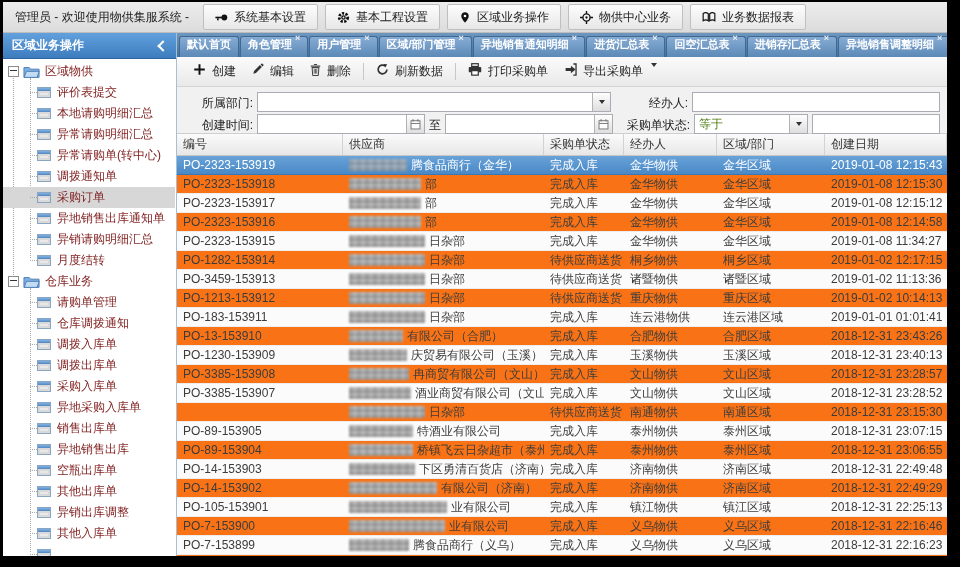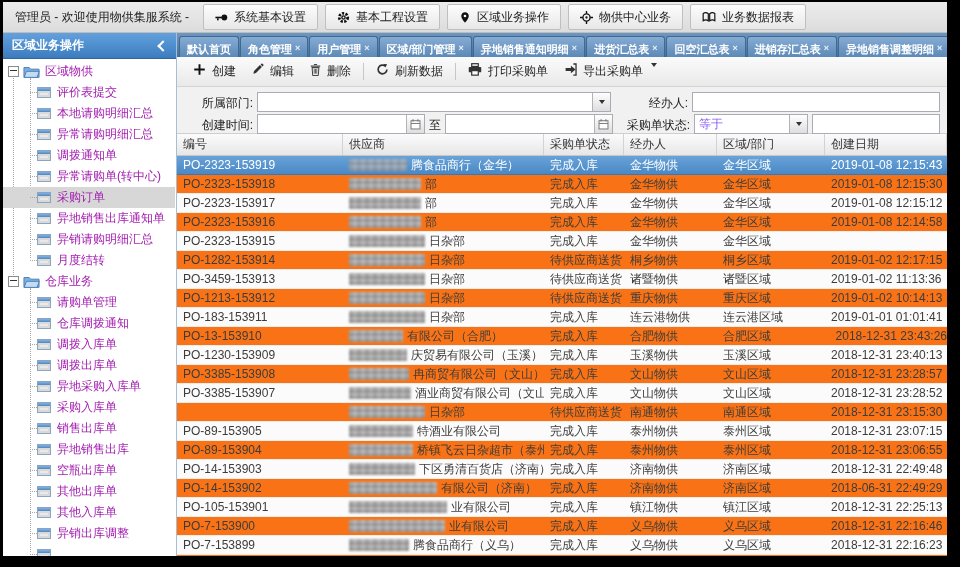--- a/index.html
+++ b/index.html
@@ -32,47 +32,47 @@
   .trow.item{padding-left:34px}
   .trow.item::before{content:"";position:absolute;left:27px;top:10px;width:7px;border-top:1px dotted #a9a9a9}
   .trow.item.selected{background:#d7d7d7}
   .exp{width:9px;height:9px;border:1px solid #8c8c8c;background:#fff;position:relative;margin-right:4px;flex:none}
   .exp::after{content:"";position:absolute;left:1px;right:1px;top:3px;border-top:1px solid #333}
   .ficon{flex:none;margin-right:5px;line-height:0}
   .win-icon{flex:none;width:14px;height:11px;border:1px solid #89a5c2;background:#d9d9d9;box-sizing:border-box;
             margin-right:6px;position:relative}
   .win-icon::before{content:"";position:absolute;left:0;right:0;top:0;height:3px;background:linear-gradient(#83b3e4,#4f86c0)}
   .win-icon::after{content:"";position:absolute;left:2px;right:2px;top:5px;bottom:2px;background:#c3c3c3;border:1px solid #e9e9e9}
-  .tlabel{color:#a21caf}
+  .tlabel{color:#7f1d1d}
 
   
   .main{position:absolute;left:174px;top:31px;right:0;bottom:0}
   .tabbar{position:absolute;left:0;right:0;top:0;height:24px;background:linear-gradient(#6e97c0,#41719e);
           display:flex;align-items:flex-end;padding-left:2px;overflow:hidden}
-  .tab{flex:none;height:21px;box-sizing:border-box;display:flex;align-items:flex-end;padding:0 7px;margin-right:1px;
+  .tab{flex:none;height:21px;box-sizing:border-box;display:flex;align-items:flex-start;padding:0 7px;margin-right:1px;
        background:linear-gradient(#86acd4,#5c89b7);border:1px solid #406992;border-bottom:none;
        border-radius:3px 3px 0 0;color:#fff;font-weight:bold;font-size:11px;cursor:pointer;white-space:nowrap}
   .tab .x{font-size:9px;margin-left:3px;position:relative;top:-4px;color:#eaf1f8;font-weight:bold}
 
   .toolbar{position:absolute;left:0;right:0;top:24px;height:30px;background:linear-gradient(#fbfbfb,#e9e9e9);
            border-bottom:1px solid #d4d4d4;display:flex;align-items:center;padding:0 8px;box-sizing:border-box}
   .tool{display:flex;align-items:flex-start;gap:6px;padding:3px 8px;color:#1f1f1f;cursor:pointer;white-space:nowrap}
   .tsep{width:1px;height:17px;background:#c7c7c7;margin:0 4px}
   .caret{width:0;height:0;border-left:3.5px solid transparent;border-right:3.5px solid transparent;
          border-top:4px solid #333;margin-left:2px}
 
   
   .filters{position:absolute;left:0;right:0;top:54px;height:47px;background:#f1f1f1;border-bottom:1px solid #cfcfcf;box-sizing:border-box}
   .f-label{position:absolute;text-align:right;color:#222;white-space:nowrap}
   .f-input{position:absolute;height:20px;box-sizing:border-box;background:#fff;border:1px solid #a9acb5;display:flex;align-items:stretch}
   .f-input input{flex:1;border:none;outline:none;min-width:0;padding:0 4px;font:inherit;background:transparent}
   .f-btn{width:17px;flex:none;border-left:1px solid #b3b3b3;background:linear-gradient(#fefefe,#dedede);
          display:flex;align-items:center;justify-content:center;cursor:pointer}
   .f-btn .caret{margin-left:0}
-  .f-val{align-self:center;padding-left:4px;color:#8b5cf6}
+  .f-val{align-self:center;padding-left:4px;color:#4d7c0f}
 
   
   .grid{position:absolute;left:0;right:0;top:101px;bottom:0;background:#f97316;overflow:hidden}
   .ghead{display:flex;height:22px;background:linear-gradient(#fbfbfb,#e7e7e7);border-bottom:1px solid #c6c6c6;box-sizing:border-box}
   .gh{box-sizing:border-box;border-right:1px solid #d2d2d2;line-height:21px;padding-left:6px;color:#333;
       overflow:hidden;white-space:nowrap;cursor:pointer}
   .grow{display:flex;height:19px;line-height:18px;border-bottom:1px solid #ededed;box-sizing:border-box;
         color:#3c3c3c;cursor:pointer;white-space:nowrap}
   .grow:nth-child(odd){background:#fbfbfb}
   .grow.selected{background:linear-gradient(#68a2d8,#4a89c6);color:#fff;border-bottom-color:#3a78b5}
@@ -164,25 +164,25 @@
           <div class="trow item">
             <span class="win-icon"></span>
             <span class="tlabel">本地请购明细汇总</span>
           </div>
           <div class="trow item">
             <span class="win-icon"></span>
             <span class="tlabel">异常请购明细汇总</span>
           </div>
           <div class="trow item">
             <span class="win-icon"></span>
+            <span class="tlabel">异常请购单(转中心)</span>
+          </div>
+          <div class="trow item">
+            <span class="win-icon"></span>
             <span class="tlabel">调拨通知单</span>
-          </div>
-          <div class="trow item">
-            <span class="win-icon"></span>
-            <span class="tlabel">异常请购单(转中心)</span>
           </div>
           <div class="trow item selected">
             <span class="win-icon"></span>
             <span class="tlabel">采购订单</span>
           </div>
           <div class="trow item">
             <span class="win-icon"></span>
             <span class="tlabel">异地销售出库通知单</span>
           </div>
           <div class="trow item">
@@ -213,49 +213,49 @@
           <div class="trow item">
             <span class="win-icon"></span>
             <span class="tlabel">调拨入库单</span>
           </div>
           <div class="trow item">
             <span class="win-icon"></span>
             <span class="tlabel">调拨出库单</span>
           </div>
           <div class="trow item">
             <span class="win-icon"></span>
+            <span class="tlabel">采购入库单</span>
+          </div>
+          <div class="trow item">
+            <span class="win-icon"></span>
             <span class="tlabel">异地采购入库单</span>
           </div>
           <div class="trow item">
             <span class="win-icon"></span>
-            <span class="tlabel">采购入库单</span>
-          </div>
-          <div class="trow item">
-            <span class="win-icon"></span>
             <span class="tlabel">销售出库单</span>
           </div>
           <div class="trow item">
             <span class="win-icon"></span>
             <span class="tlabel">异地销售出库</span>
           </div>
           <div class="trow item">
             <span class="win-icon"></span>
             <span class="tlabel">空瓶出库单</span>
           </div>
           <div class="trow item">
             <span class="win-icon"></span>
             <span class="tlabel">其他出库单</span>
           </div>
           <div class="trow item">
             <span class="win-icon"></span>
+            <span class="tlabel">异销出库调整</span>
+          </div>
+          <div class="trow item">
+            <span class="win-icon"></span>
             <span class="tlabel">其他入库单</span>
-          </div>
-          <div class="trow item">
-            <span class="win-icon"></span>
-            <span class="tlabel">异销出库调整</span>
           </div>
           <div class="trow item">
             <span class="win-icon"></span>
             <span class="tlabel"></span>
           </div>
         </div>
       </div>
   </div>
 
   <div class="main">
@@ -445,20 +445,21 @@
             <div class="gc" style="width: 93px;">金华物供</div>
             <div class="gc" style="width: 108px;">金华区域</div>
             <div class="gc" style="width: 122px;">2019-01-08 12:14:58</div>
           </div>
           <div class="grow">
             <div class="gc" style="width: 166px;">PO-2323-153915</div>
             <div class="gc" style="width: 201px;"><span class="blur" style="width: 76px;"></span><span>日杂部</span></div>
             <div class="gc" style="width: 80px;">完成入库</div>
             <div class="gc" style="width: 93px;">金华物供</div>
             <div class="gc" style="width: 108px;">金华区域</div>
+            <div class="gc" style="width: 122px;">2019-01-08 11:34:27</div>
           </div>
           <div class="grow">
             <div class="gc" style="width: 166px;">PO-1282-153914</div>
             <div class="gc" style="width: 201px;"><span class="blur" style="width: 76px;"></span><span>日杂部</span></div>
             <div class="gc" style="width: 80px;">待供应商送货</div>
             <div class="gc" style="width: 93px;">桐乡物供</div>
             <div class="gc" style="width: 108px;">桐乡区域</div>
             <div class="gc" style="width: 122px;">2019-01-02 12:17:15</div>
           </div>
           <div class="grow">
@@ -484,21 +485,21 @@
             <div class="gc" style="width: 93px;">连云港物供</div>
             <div class="gc" style="width: 108px;">连云港区域</div>
             <div class="gc" style="width: 122px;">2019-01-01 01:01:41</div>
           </div>
           <div class="grow">
             <div class="gc" style="width: 166px;">PO-13-153910</div>
             <div class="gc" style="width: 201px;"><span class="blur" style="width: 54px;"></span><span>有限公司（合肥）</span></div>
             <div class="gc" style="width: 80px;">完成入库</div>
             <div class="gc" style="width: 93px;">合肥物供</div>
             <div class="gc" style="width: 108px;">合肥区域</div>
-            <div class="gc" style="width: 122px; text-align: right;">2018-12-31 23:43:26</div>
+            <div class="gc" style="width: 122px;">2018-12-31 23:43:26</div>
           </div>
           <div class="grow">
             <div class="gc" style="width: 166px;">PO-1230-153909</div>
             <div class="gc" style="width: 201px;"><span class="blur" style="width: 58px;"></span><span>庆贸易有限公司（玉溪）</span></div>
             <div class="gc" style="width: 80px;">完成入库</div>
             <div class="gc" style="width: 93px;">玉溪物供</div>
             <div class="gc" style="width: 108px;">玉溪区域</div>
             <div class="gc" style="width: 122px;">2018-12-31 23:40:13</div>
           </div>
           <div class="grow">
@@ -548,21 +549,21 @@
             <div class="gc" style="width: 93px;">济南物供</div>
             <div class="gc" style="width: 108px;">济南区域</div>
             <div class="gc" style="width: 122px;">2018-12-31 22:49:48</div>
           </div>
           <div class="grow">
             <div class="gc" style="width: 166px;">PO-14-153902</div>
             <div class="gc" style="width: 201px;"><span class="blur" style="width: 88px;"></span><span>有限公司（济南）</span></div>
             <div class="gc" style="width: 80px;">完成入库</div>
             <div class="gc" style="width: 93px;">济南物供</div>
             <div class="gc" style="width: 108px;">济南区域</div>
-            <div class="gc" style="width: 122px;">2018-06-31 22:49:29</div>
+            <div class="gc" style="width: 122px;">2018-12-31 22:49:29</div>
           </div>
           <div class="grow">
             <div class="gc" style="width: 166px;">PO-105-153901</div>
             <div class="gc" style="width: 201px;"><span class="blur" style="width: 98px;"></span><span>业有限公司</span></div>
             <div class="gc" style="width: 80px;">完成入库</div>
             <div class="gc" style="width: 93px;">镇江物供</div>
             <div class="gc" style="width: 108px;">镇江区域</div>
             <div class="gc" style="width: 122px;">2018-12-31 22:25:13</div>
           </div>
           <div class="grow">

